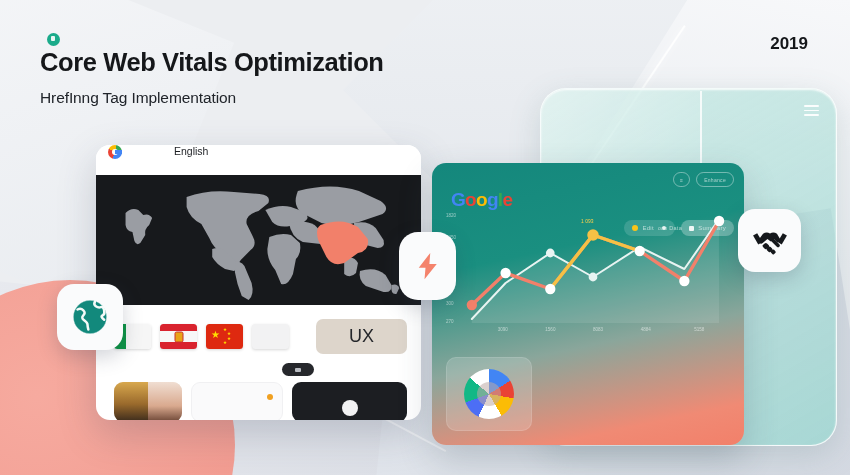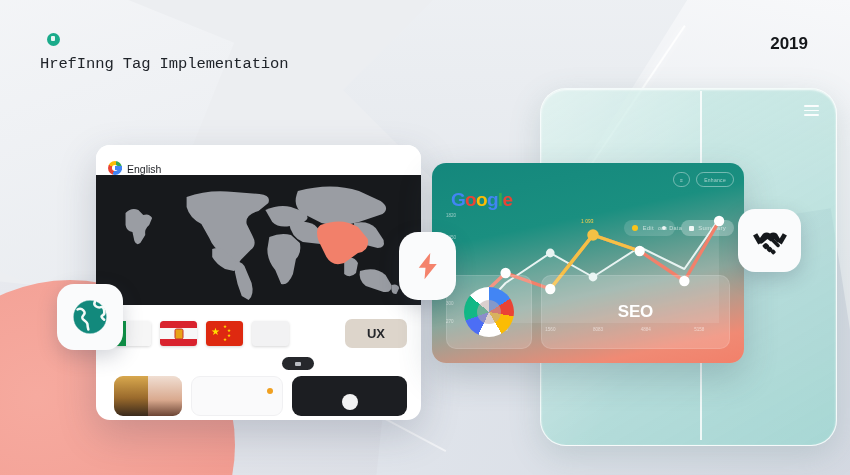--- a/index.html
+++ b/index.html
@@ -46,21 +46,21 @@
   .h-line { font-size:25.5px; font-weight:bold; color:#15171a;
             letter-spacing:-.4px; line-height:1.32; white-space:nowrap; }
   .h-row { display:flex; align-items:flex-start; }
   .teal-dot { width:13px; height:13px; border-radius:50%;
             background:#1aab8b; margin-left:7px; margin-top:5px;
             position:relative; flex:none; }
   .teal-dot::after { content:""; position:absolute; left:4.2px; top:3.4px;
             width:4px; height:5px; border-radius:1px;
             background:rgba(255,255,255,.9); }
   .h-sub { font-size:15.5px; color:#20242a; margin-top:9px;
-           letter-spacing:-.1px;font-family:Liberation Mono, monospace; }
+           letter-spacing:-.1px; }
 
   #year { position:absolute; right:42px; top:34px; z-index:12;
           font-size:17px; font-weight:bold; color:#15171a; }
 
   
   #tablet { position:absolute; left:540px; top:88px; width:297px; height:358px;
           border-radius:26px; z-index:4;
           background:linear-gradient(150deg,rgba(196,232,226,.72) 0%,
                      rgba(168,221,214,.62) 45%,rgba(148,214,206,.70) 100%);
           border:1.6px solid rgba(255,255,255,.85);
@@ -74,22 +74,22 @@
   #hamburger { position:absolute; right:17px; top:16px;
           width:15px; height:11px; display:flex; flex-direction:column;
           justify-content:space-between; }
   #hamburger i { display:block; height:1.6px; background:rgba(255,255,255,.92);
           border-radius:1px; }
 
   
   #left-card { position:absolute; left:96px; top:145px; width:325px; height:275px;
           background:#fff; border-radius:14px; z-index:8; overflow:hidden;
           box-shadow:0 14px 38px rgba(60,70,90,.22); }
-  #browser-bar { height:30px; display:flex; align-items:flex-end; padding:0 12px;
-          background:#fff; }
+  #browser-bar { height:30px; display:flex; align-items:flex-start; padding:0 12px;
+          background:#fff;gap:47px; }
   .g-icon { width:14px; height:14px; border-radius:50%; flex:none;
           background:conic-gradient(from 200deg,#ea4335 0deg 95deg,#fbbc05 95deg 170deg,
                      #34a853 170deg 250deg,#4285f4 250deg 360deg);
           position:relative; }
   .g-icon::after { content:""; position:absolute; inset:4px;
           background:#fff; border-radius:50%; }
   .g-icon::before { content:""; position:absolute; right:0px; top:5px;
           width:7px; height:4px; background:#4285f4; z-index:2; }
   #lang-label { font-size:10.5px; color:#1d1f23; margin-left:5px; font-weight:500; }
 
@@ -106,21 +106,21 @@
   .flag-es .mid { height:44%; background:#f7f7f7; margin:auto 0; }
   .flag-es .crest { position:absolute; left:50%; top:50%;
           transform:translate(-50%,-50%); width:9px; height:11px;
           border-radius:2px; background:#e8a317; border:1px solid #c9302c; }
   .flag-cn { background:#de2910; position:relative; }
   .flag-cn .big { position:absolute; left:5px; top:6px; color:#ffde00;
           font-size:10px; line-height:1; }
   .flag-cn .sm { position:absolute; color:#ffde00; font-size:4.5px; line-height:1; }
   .flag-blank { background:#f2f2f3; }
   #ux-pill { margin-left:auto; background:#ddd5cb; border-radius:7px;
-          padding:7px 22px; font-size:13px; font-weight:bold; color:#25272b; }
+          padding:7px 33px; font-size:18px; font-weight:normal; color:#25272b; }
 
   #mini-pill { margin:9px 0 0 186px; width:32px; height:13px;
           border-radius:7px; background:#26282c; position:relative; }
   #mini-pill::after { content:""; position:absolute; left:13px; top:4.5px;
           width:6px; height:4px; background:#b9bcc2; border-radius:1px; }
 
   #bottom-row { display:flex; gap:9px; padding:6px 14px 0 18px; align-items:flex-start; }
   .avatar-box { width:68px; height:40px; border-radius:9px;
           background:#efe6dc; display:flex; overflow:hidden; }
   .av { flex:1; position:relative; }
@@ -130,21 +130,21 @@
           position:relative; border:1px solid #f0f0f2; }
   .orange-dot { position:absolute; right:9px; top:11px; width:6px; height:6px;
           border-radius:50%; background:#f0a020; }
   .dark-box { flex:1; height:40px; border-radius:9px; background:#1c1e22;
           position:relative; }
   .dark-box::after { content:""; position:absolute; left:50%; top:18px;
           transform:translateX(-50%); width:16px; height:16px;
           border-radius:50%; background:#f2f2f3; }
 
   
-  #right-card { position:absolute; left:432px; top:163px; width:312px; height:200px;
+  #right-card { position:absolute; left:432px; top:163px; width:312px; height:282px;
           border-radius:14px; z-index:9; overflow:hidden;
           background:linear-gradient(168deg,#14877c 0%,#1a8f80 32%,
                      #8aa69b 62%,#f08a74 88%,#f2806a 100%);
           box-shadow:0 14px 34px rgba(60,80,90,.24); }
 
   #g-logo { position:absolute; left:19px; top:26px; font-size:19px;
           font-weight:bold; letter-spacing:-.7px; }
   #g-logo span:nth-child(1){color:#4285f4;} #g-logo span:nth-child(2){color:#ea4335;}
   #g-logo span:nth-child(3){color:#fbbc05;} #g-logo span:nth-child(4){color:#4285f4;}
   #g-logo span:nth-child(5){color:#34a853;} #g-logo span:nth-child(6){color:#ea4335;}
@@ -221,20 +221,21 @@
   <div class="facet f-d"></div>
   <div class="facet f-line"></div>
   <div class="facet f-line2"></div>
   <div class="pink-blob"></div>
 </div>
 
 <div id="headline">
   <div class="h-row">
     <span class="teal-dot"></span>
   </div>
+  <div class="h-line">Core Web Vitals Optimization</div>
   <div class="h-sub">HrefInng Tag Implementation</div>
 </div>
 <div id="year">2019</div>
 
 <div id="tablet">
   <div id="tablet-sheen"></div>
   <div id="tablet-div"></div>
   <div id="hamburger">
     <i></i>
       <i></i>
@@ -371,23 +372,20 @@
       <circle cx="148" cy="72" r="4.4" fill="#e8f4f2"></circle>
 
       <text class="pk" x="136" y="18">1 093</text>
     </svg>
   </div>
 
   <div id="stat-row">
     <div class="stat stat-donut">
       <div class="donut"></div>
     </div>
-    <div class="stat stat-seo">
-      <span id="seo-txt">SEO</span>
-    </div>
   </div>
 </div>
 
 <div class="badge" id="badge-globe">
   <svg width="40" height="40" viewBox="0 0 24 24">
     <circle cx="12" cy="12" r="10" fill="#12897c"></circle>
     <path d="M12 2a10 10 0 0 0 0 20 10 10 0 0 0 0-20z" fill="none" stroke="#fff" stroke-width="0"></path>
     <path d="M4.5 7.5q2-1 3.5.5t0 3 .5 3 2 2.5 .5 3M15 2.6q-1 2 .5 3t3 .5 2 2-1 3 1 2.5" fill="none" stroke="#f3faf8" stroke-width="1.5" stroke-linecap="round"></path>
     <ellipse cx="12" cy="12" rx="10" ry="10" fill="none" stroke="#fff" stroke-width=".6" opacity=".35"></ellipse>
   </svg>

